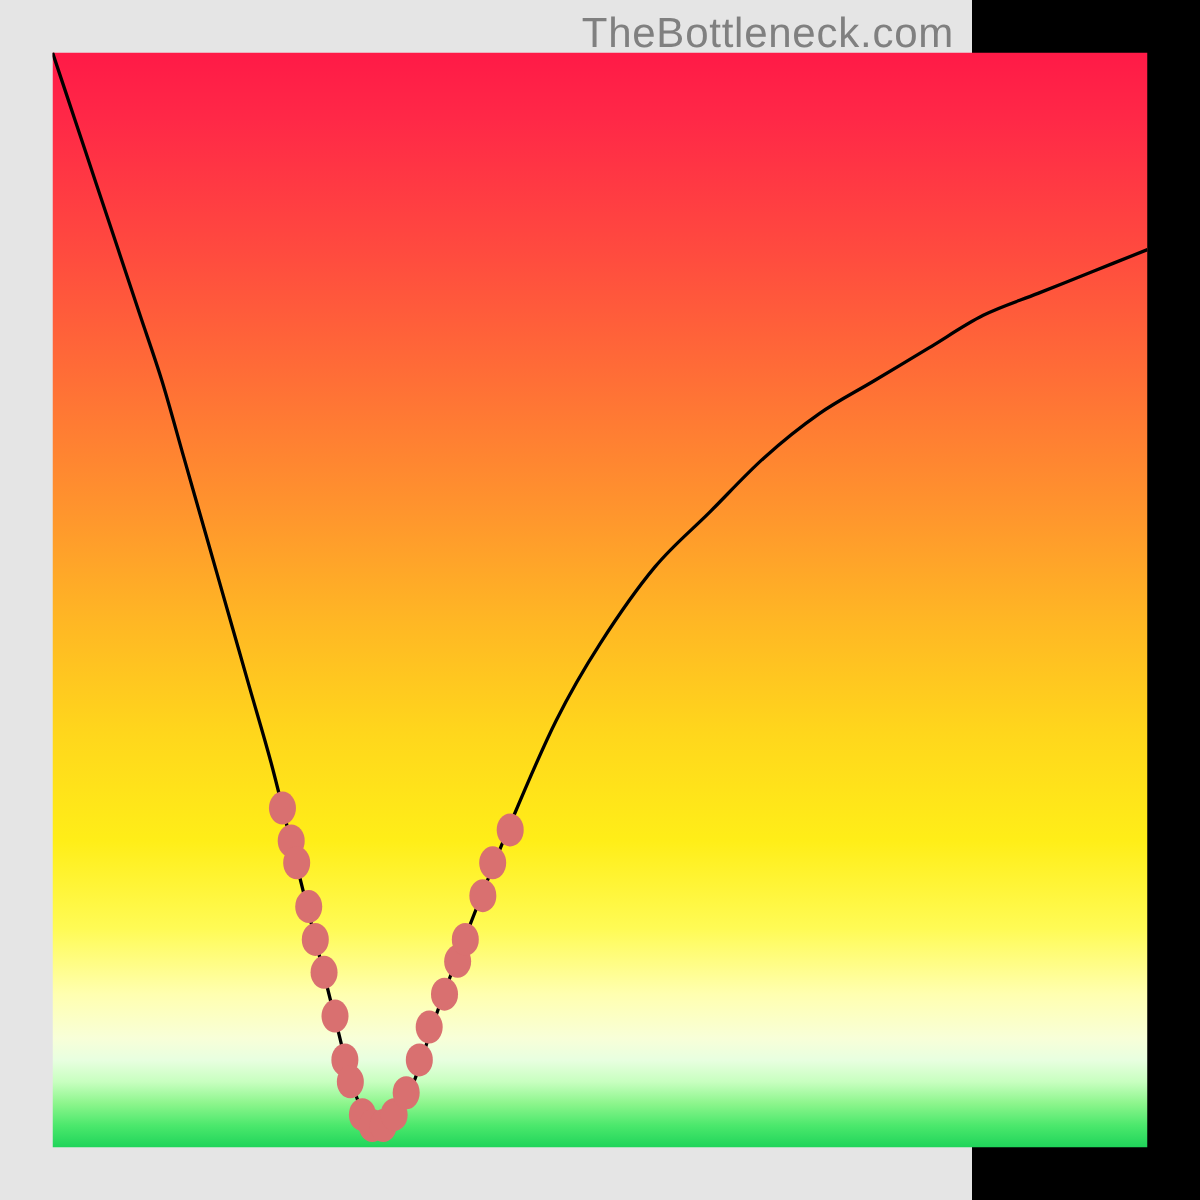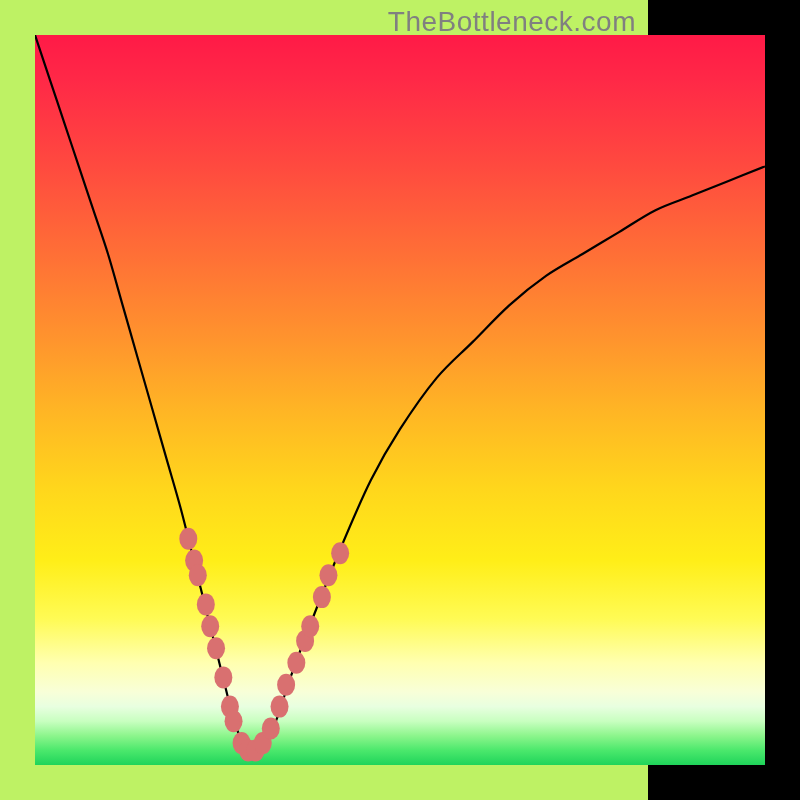--- a/index.html
+++ b/index.html
@@ -10,21 +10,21 @@
     background: #000;
     overflow: hidden;
     font-family: Arial, Helvetica, sans-serif;
   }
   .frame {
     position: absolute;
     left: 0;
     top: 0;
     width: 648px;
     height: 800px;
-    background: #bef264;
+    background: #e5e5e5;
     text-align: center;
   }
   .watermark {
     position: absolute;
     top: 6px;
     right: 12px;
     color: #808080;
     font-size: 28px;
     font-weight: 500;
     letter-spacing: 0.5px;

